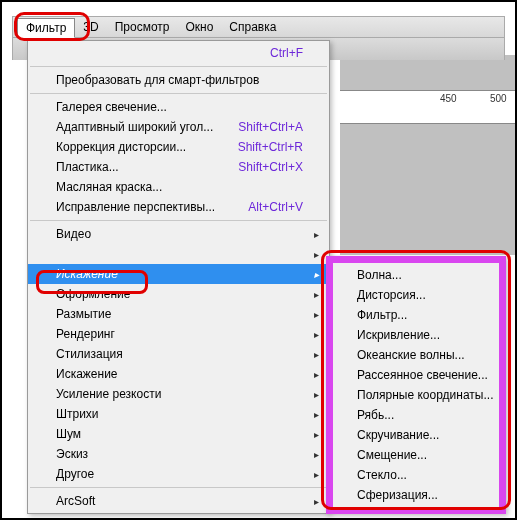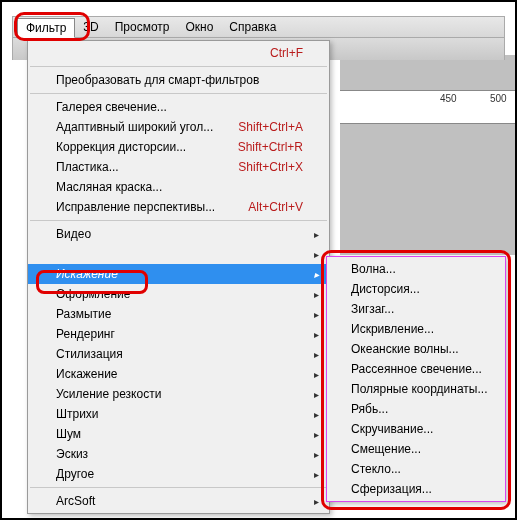--- a/index.html
+++ b/index.html
@@ -69,21 +69,21 @@
   }
   .dropdown-item {
     position: relative;
     padding: 3px 26px 3px 28px;
     cursor: default;
     display: flex;
     justify-content: space-between;
     align-items: center;
     white-space: nowrap;
   }
-  .dropdown-item .shortcut { color: #b91c1c; margin-left: auto; padding-left: 20px; }
+  .dropdown-item .shortcut { color: #6d28d9; margin-left: auto; padding-left: 20px; }
   .dropdown-item.has-sub::after {
     content: "▸";
     position: absolute;
     right: 10px;
     font-size: 10px;
     color: #333;
   }
   .dropdown-item.highlighted {
     background: #2f8fef;
     color: #fff;
@@ -94,21 +94,21 @@
     border: none;
     border-top: 1px solid #c8c8c8;
     margin: 3px 2px;
   }
 
   .submenu {
     position: absolute;
     top: 256px; left: 326px;
     width: 180px;
     background: #f0f0f0;
-    border: 1px solid #d946ef;
+    border: 7px solid #d946ef;
     box-shadow: 2px 2px 5px rgba(0,0,0,.25);
     z-index: 11;
     padding: 2px 0;
   }
   .submenu .dropdown-item { padding: 3px 16px 3px 24px; }
 
   
   .hl-rect {
     position: absolute;
     border: 3px solid #e00000;
@@ -225,21 +225,21 @@
 </div>
 
 <div class="submenu">
   <div class="dropdown-item">
       <span>Волна...</span>
     </div>
   <div class="dropdown-item">
       <span>Дисторсия...</span>
     </div>
   <div class="dropdown-item">
-      <span>Зигзаг...</span>
+      <span>Фильтр...</span>
     </div>
   <div class="dropdown-item">
       <span>Искривление...</span>
     </div>
   <div class="dropdown-item">
       <span>Океанские волны...</span>
     </div>
   <div class="dropdown-item">
       <span>Рассеянное свечение...</span>
     </div>

